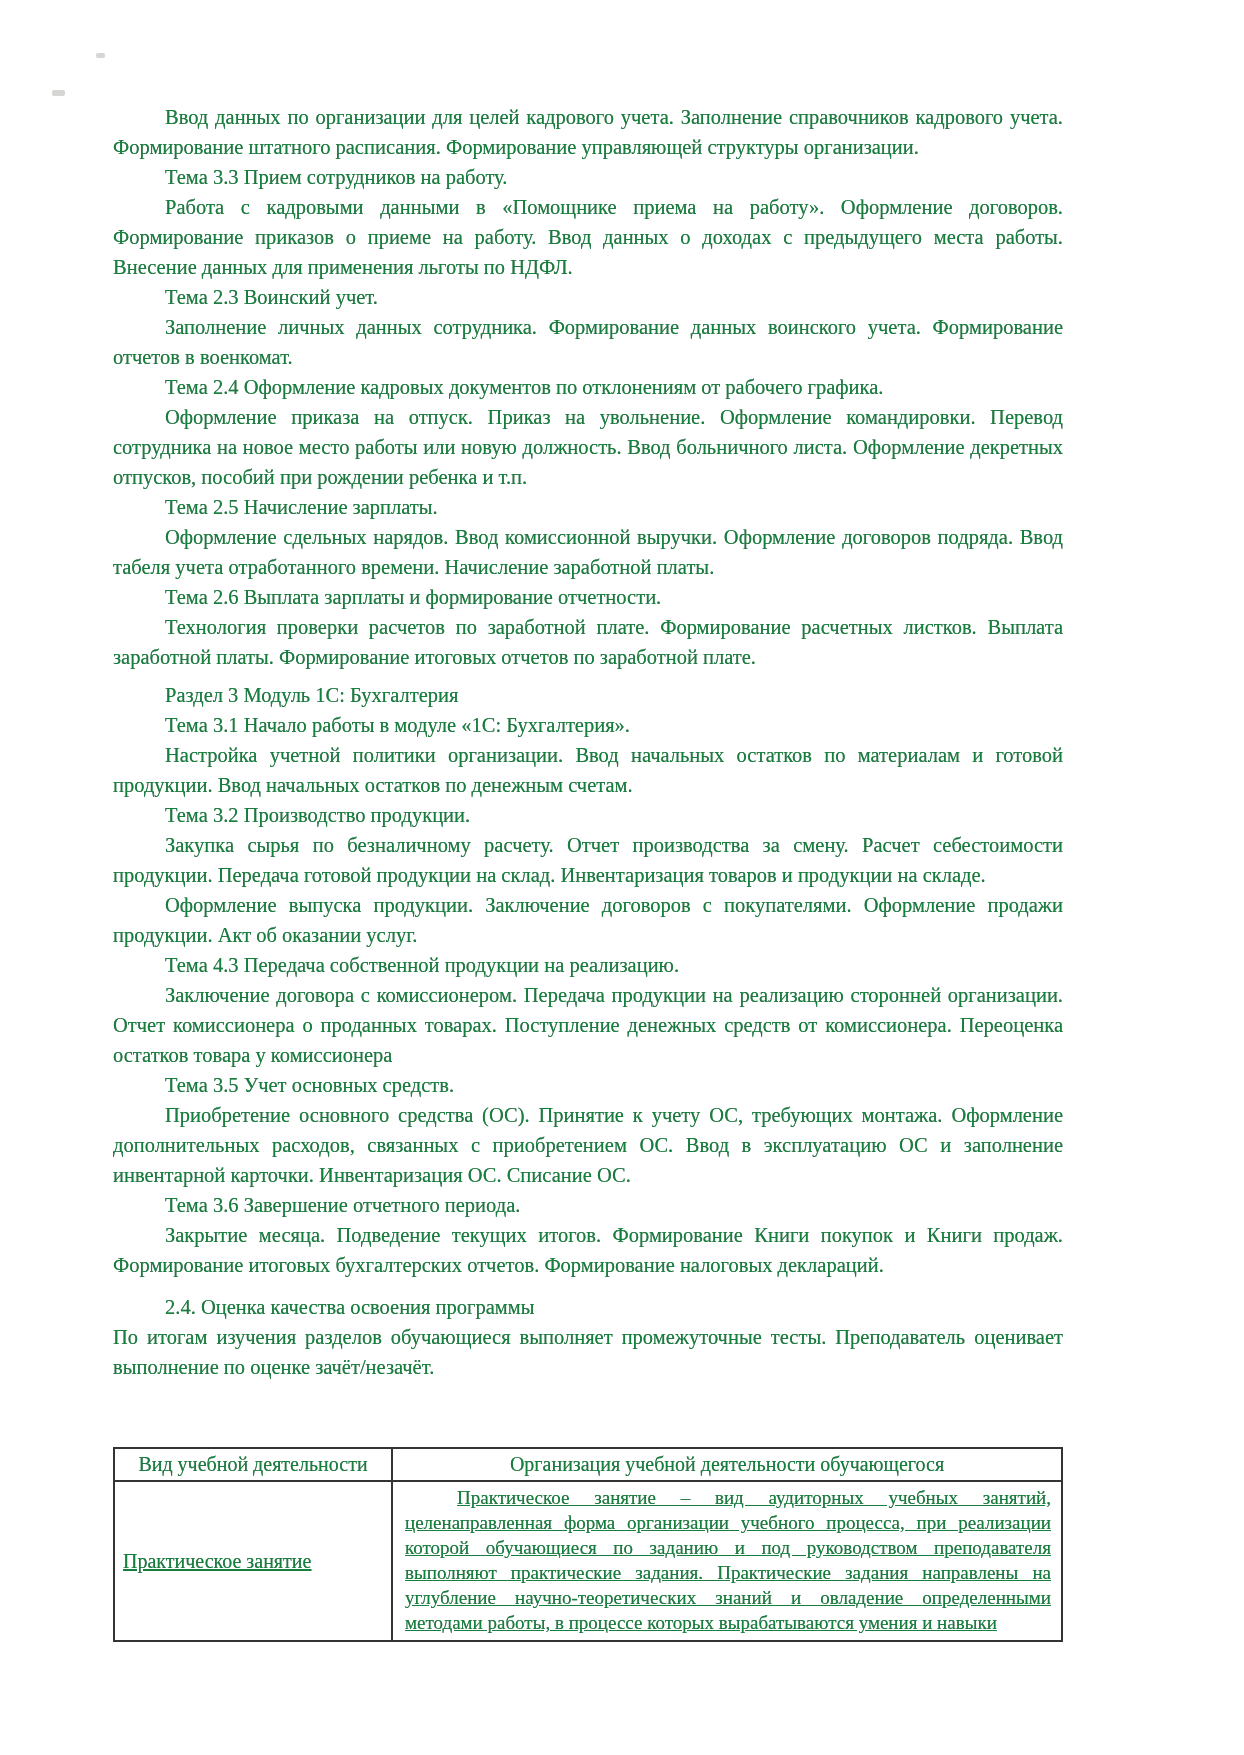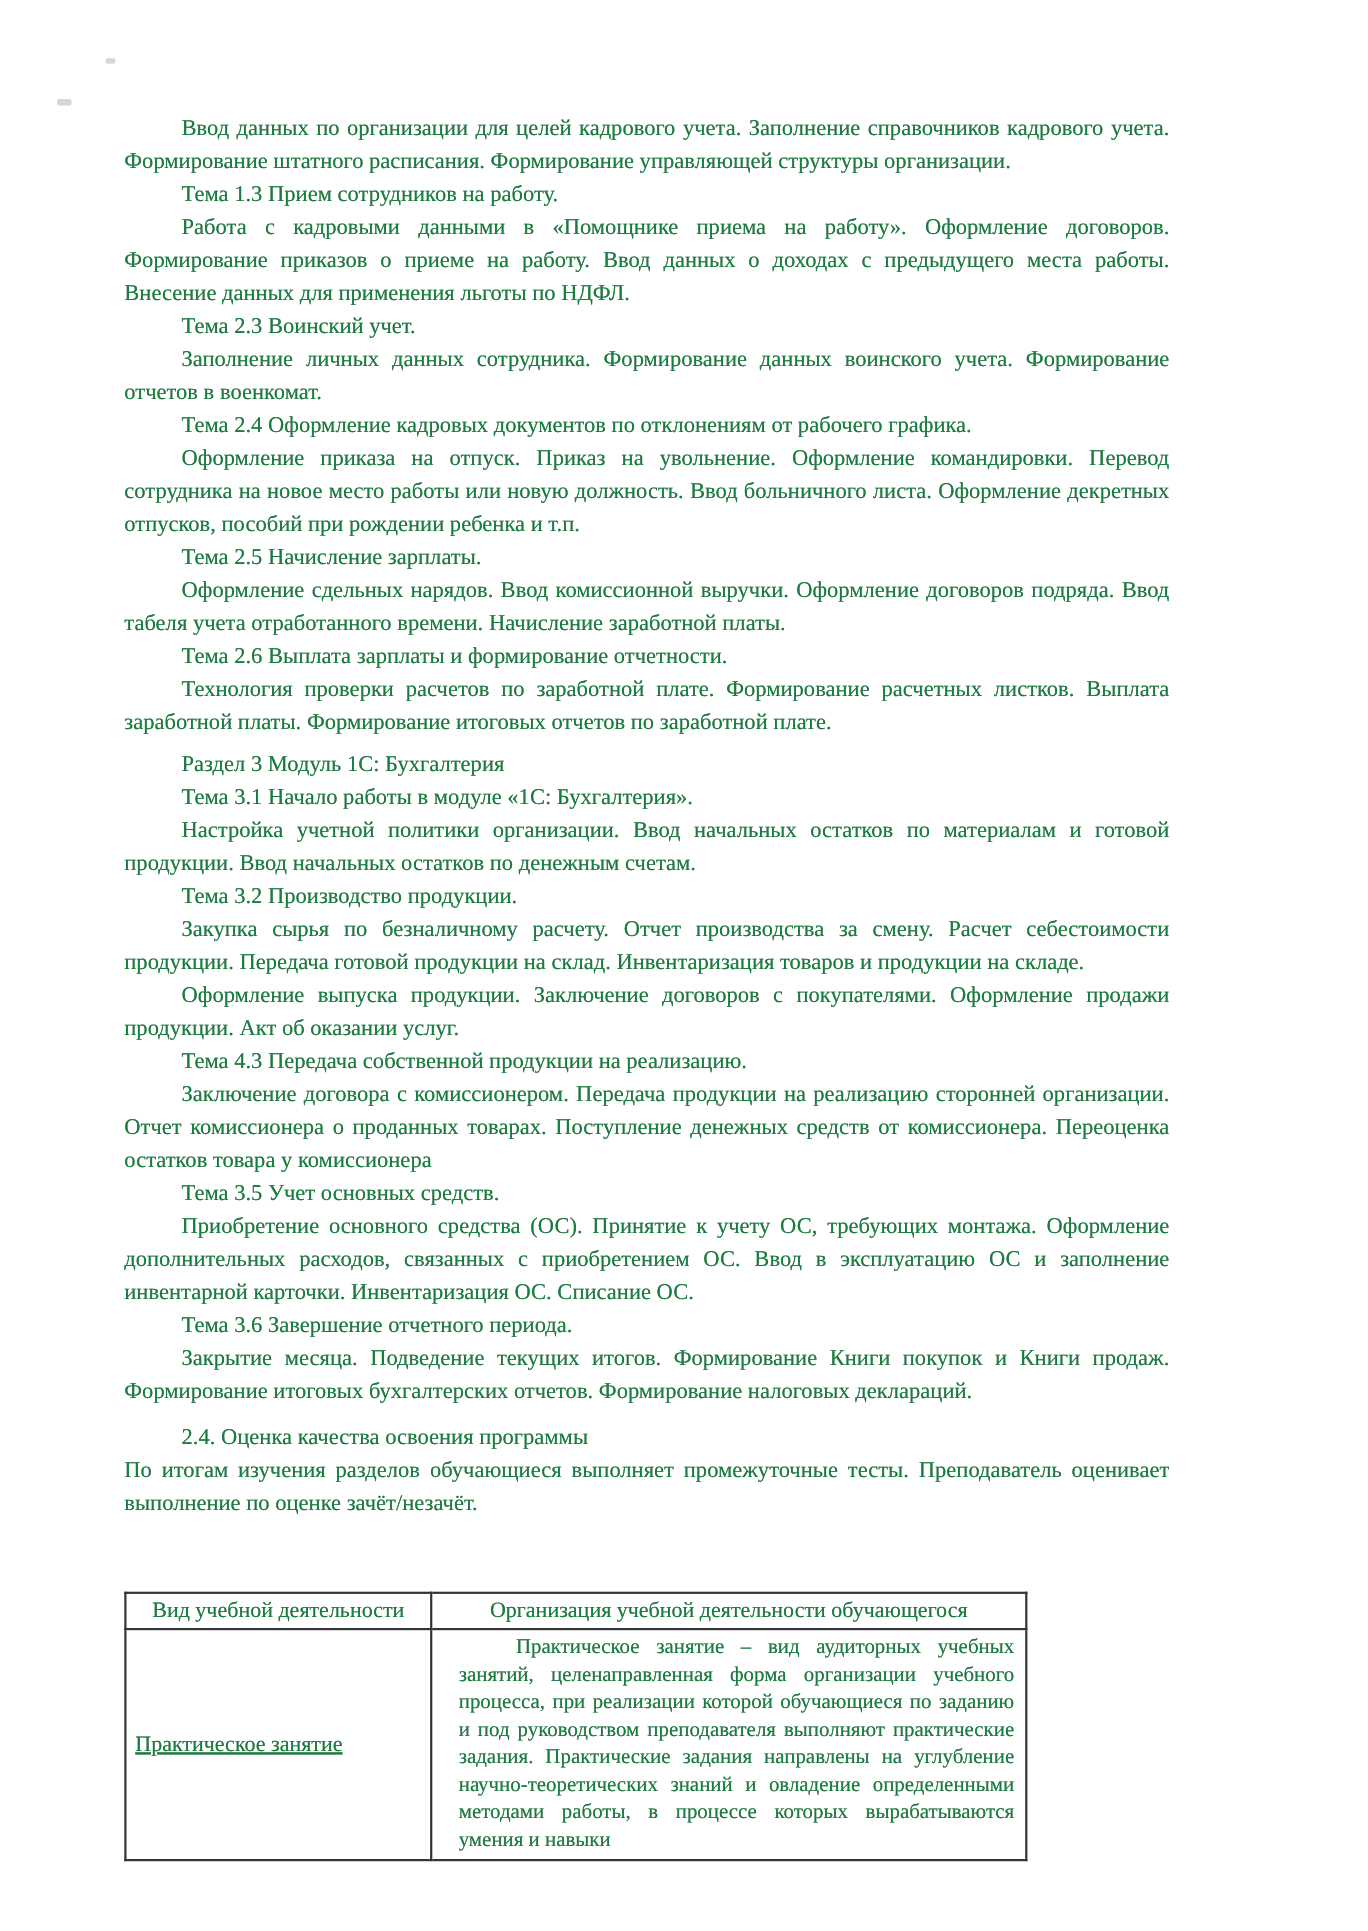--- a/index.html
+++ b/index.html
@@ -31,21 +31,21 @@
     text-indent: 52px;
   }
   .para.sec-gap { margin-top: 8px; }
   .para.sub-gap { margin-top: 12px; }
   .para.flush   { text-indent: 0; }
 
   .curriculum {
     position: absolute;
     left: 113px;
     top: 1447px;
-    width: 821px;
+    width: 950px;
     border-collapse: collapse;
     table-layout: fixed;
     text-shadow: 0 0 0.4px rgba(40,40,40,0.55);
   }
   .curriculum th, .curriculum td {
     border: 2px solid #343434;
     font-weight: normal;
   }
   .curriculum th {
     font-size: 20px;
@@ -61,37 +61,38 @@
     vertical-align: middle;
     text-align: left;
     text-decoration: underline;
   }
   .cell-desc {
     font-size: 19px;
     line-height: 25px;
     text-align: justify;
     text-indent: 52px;
     vertical-align: top;
-    padding: 3px 10px 5px 24px;
+    padding: 3px 10px 5px 12px;
+    text-decoration: underline;
   }
   .speck {
     position: absolute;
     background: #b5b5b0;
     opacity: 0.55;
     border-radius: 2px;
   }
 </style>
 </head>
 <body>
 
 <div class="page">
 
   <div class="doc-body" id="doc-body">
       <p class="para">Ввод данных по организации для целей кадрового учета. Заполнение справочников кадрового учета. Формирование штатного расписания. Формирование управляющей структуры организации.</p>
-      <p class="para">Тема 1.3 Прием сотрудников на работу.</p>
+      <p class="para">Тема 3.3 Прием сотрудников на работу.</p>
       <p class="para">Работа с кадровыми данными в «Помощнике приема на работу». Оформление договоров. Формирование приказов о приеме на работу. Ввод данных о доходах с предыдущего места работы. Внесение данных для применения льготы по НДФЛ.</p>
       <p class="para">Тема 2.3 Воинский учет.</p>
       <p class="para">Заполнение личных данных сотрудника. Формирование данных воинского учета. Формирование отчетов в военкомат.</p>
       <p class="para">Тема 2.4 Оформление кадровых документов по отклонениям от рабочего графика.</p>
       <p class="para">Оформление приказа на отпуск. Приказ на увольнение. Оформление командировки. Перевод сотрудника на новое место работы или новую должность. Ввод больничного листа. Оформление декретных отпусков, пособий при рождении ребенка и т.п.</p>
       <p class="para">Тема 2.5 Начисление зарплаты.</p>
       <p class="para">Оформление сдельных нарядов. Ввод комиссионной выручки. Оформление договоров подряда. Ввод табеля учета отработанного времени. Начисление заработной платы.</p>
       <p class="para">Тема 2.6 Выплата зарплаты и формирование отчетности.</p>
       <p class="para">Технология проверки расчетов по заработной плате. Формирование расчетных листков. Выплата заработной платы. Формирование итоговых отчетов по заработной плате.</p>
       <p class="para sec-gap">Раздел 3 Модуль 1С: Бухгалтерия</p>

